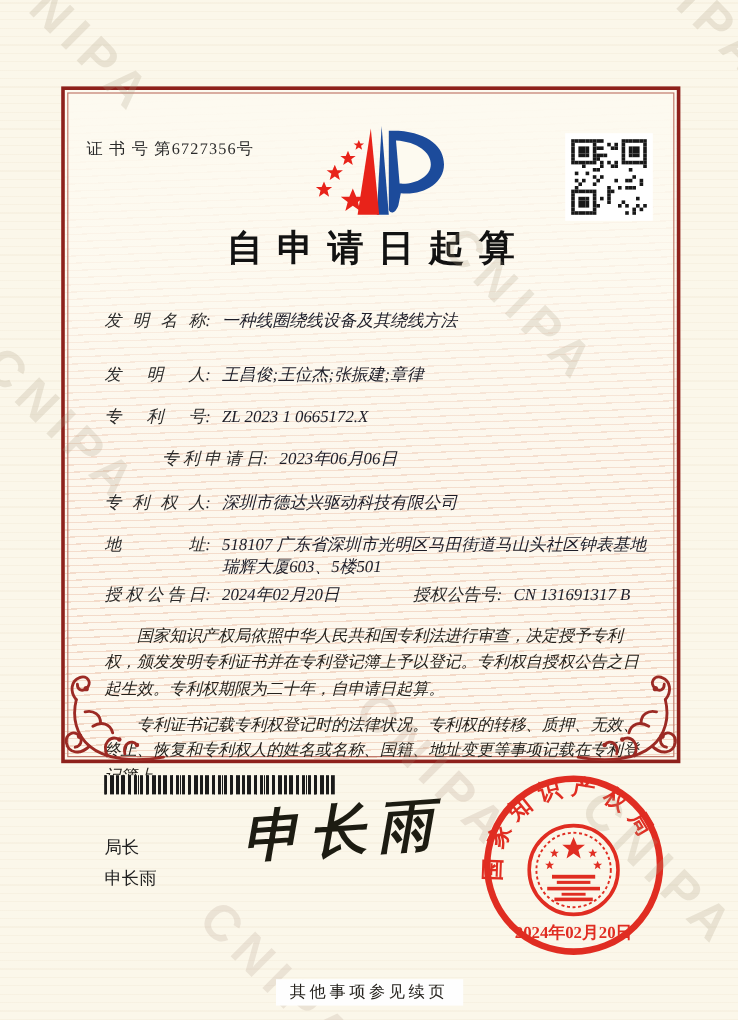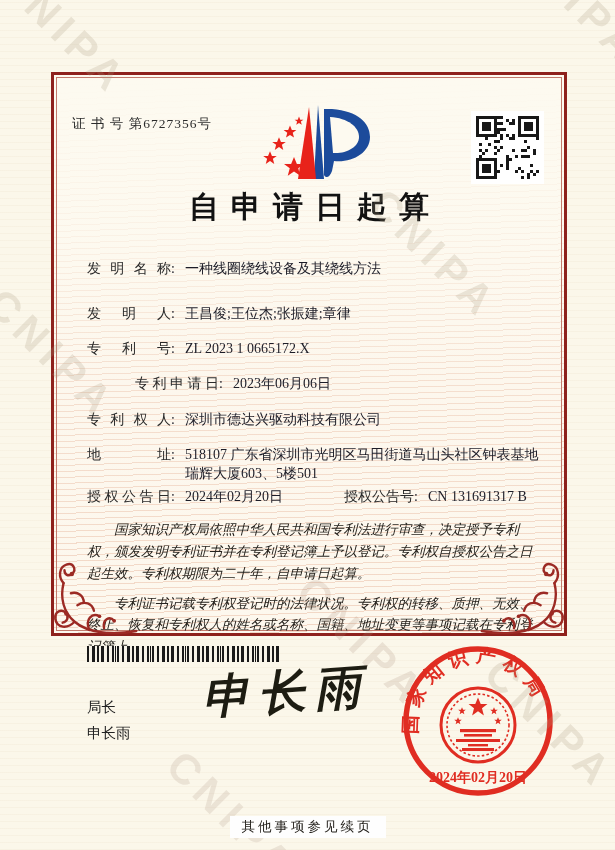--- a/index.html
+++ b/index.html
@@ -48,21 +48,21 @@
     display:grid;grid-template-columns:repeat(21,3px);grid-template-rows:repeat(21,3px);
   }
   .qr i{display:block;}
   .qr i.d{background:#181818;}
   .title{
     position:absolute;left:0;top:112px;width:100%;text-align:center;
     font-size:30px;font-weight:600;letter-spacing:12px;text-indent:12px;color:#121212;
   }
   
   .fields{position:absolute;left:33px;top:184px;width:454px;font-size:14px;color:#1d1d28;}
-  .frow{display:flex;line-height:19px;}
+  .frow{display:flex;line-height:19px;font-style:italic;}
   .flabel{width:84px;text-align:justify;text-align-last:justify;color:#2a2a2a;flex:none;}
   .fcolon{width:14px;flex:none;}
   .fvalue{flex:1;}
   .m26{margin-bottom:26px;} .m16{margin-bottom:16px;} .m17{margin-bottom:17px;margin-left:48px;} .m4{margin-bottom:4px;}
   .gv1{width:132px;flex:none;}
   .glabel2{width:70px;text-align:justify;text-align-last:justify;flex:none;margin-left:27px;color:#2a2a2a;}
   
   .paras{position:absolute;left:33px;top:444px;width:456px;font-size:13.5px;line-height:1.62;color:#25221d;font-style:italic;}
   .paras p{margin:0 0 8px 0;text-indent:2em;}
   

